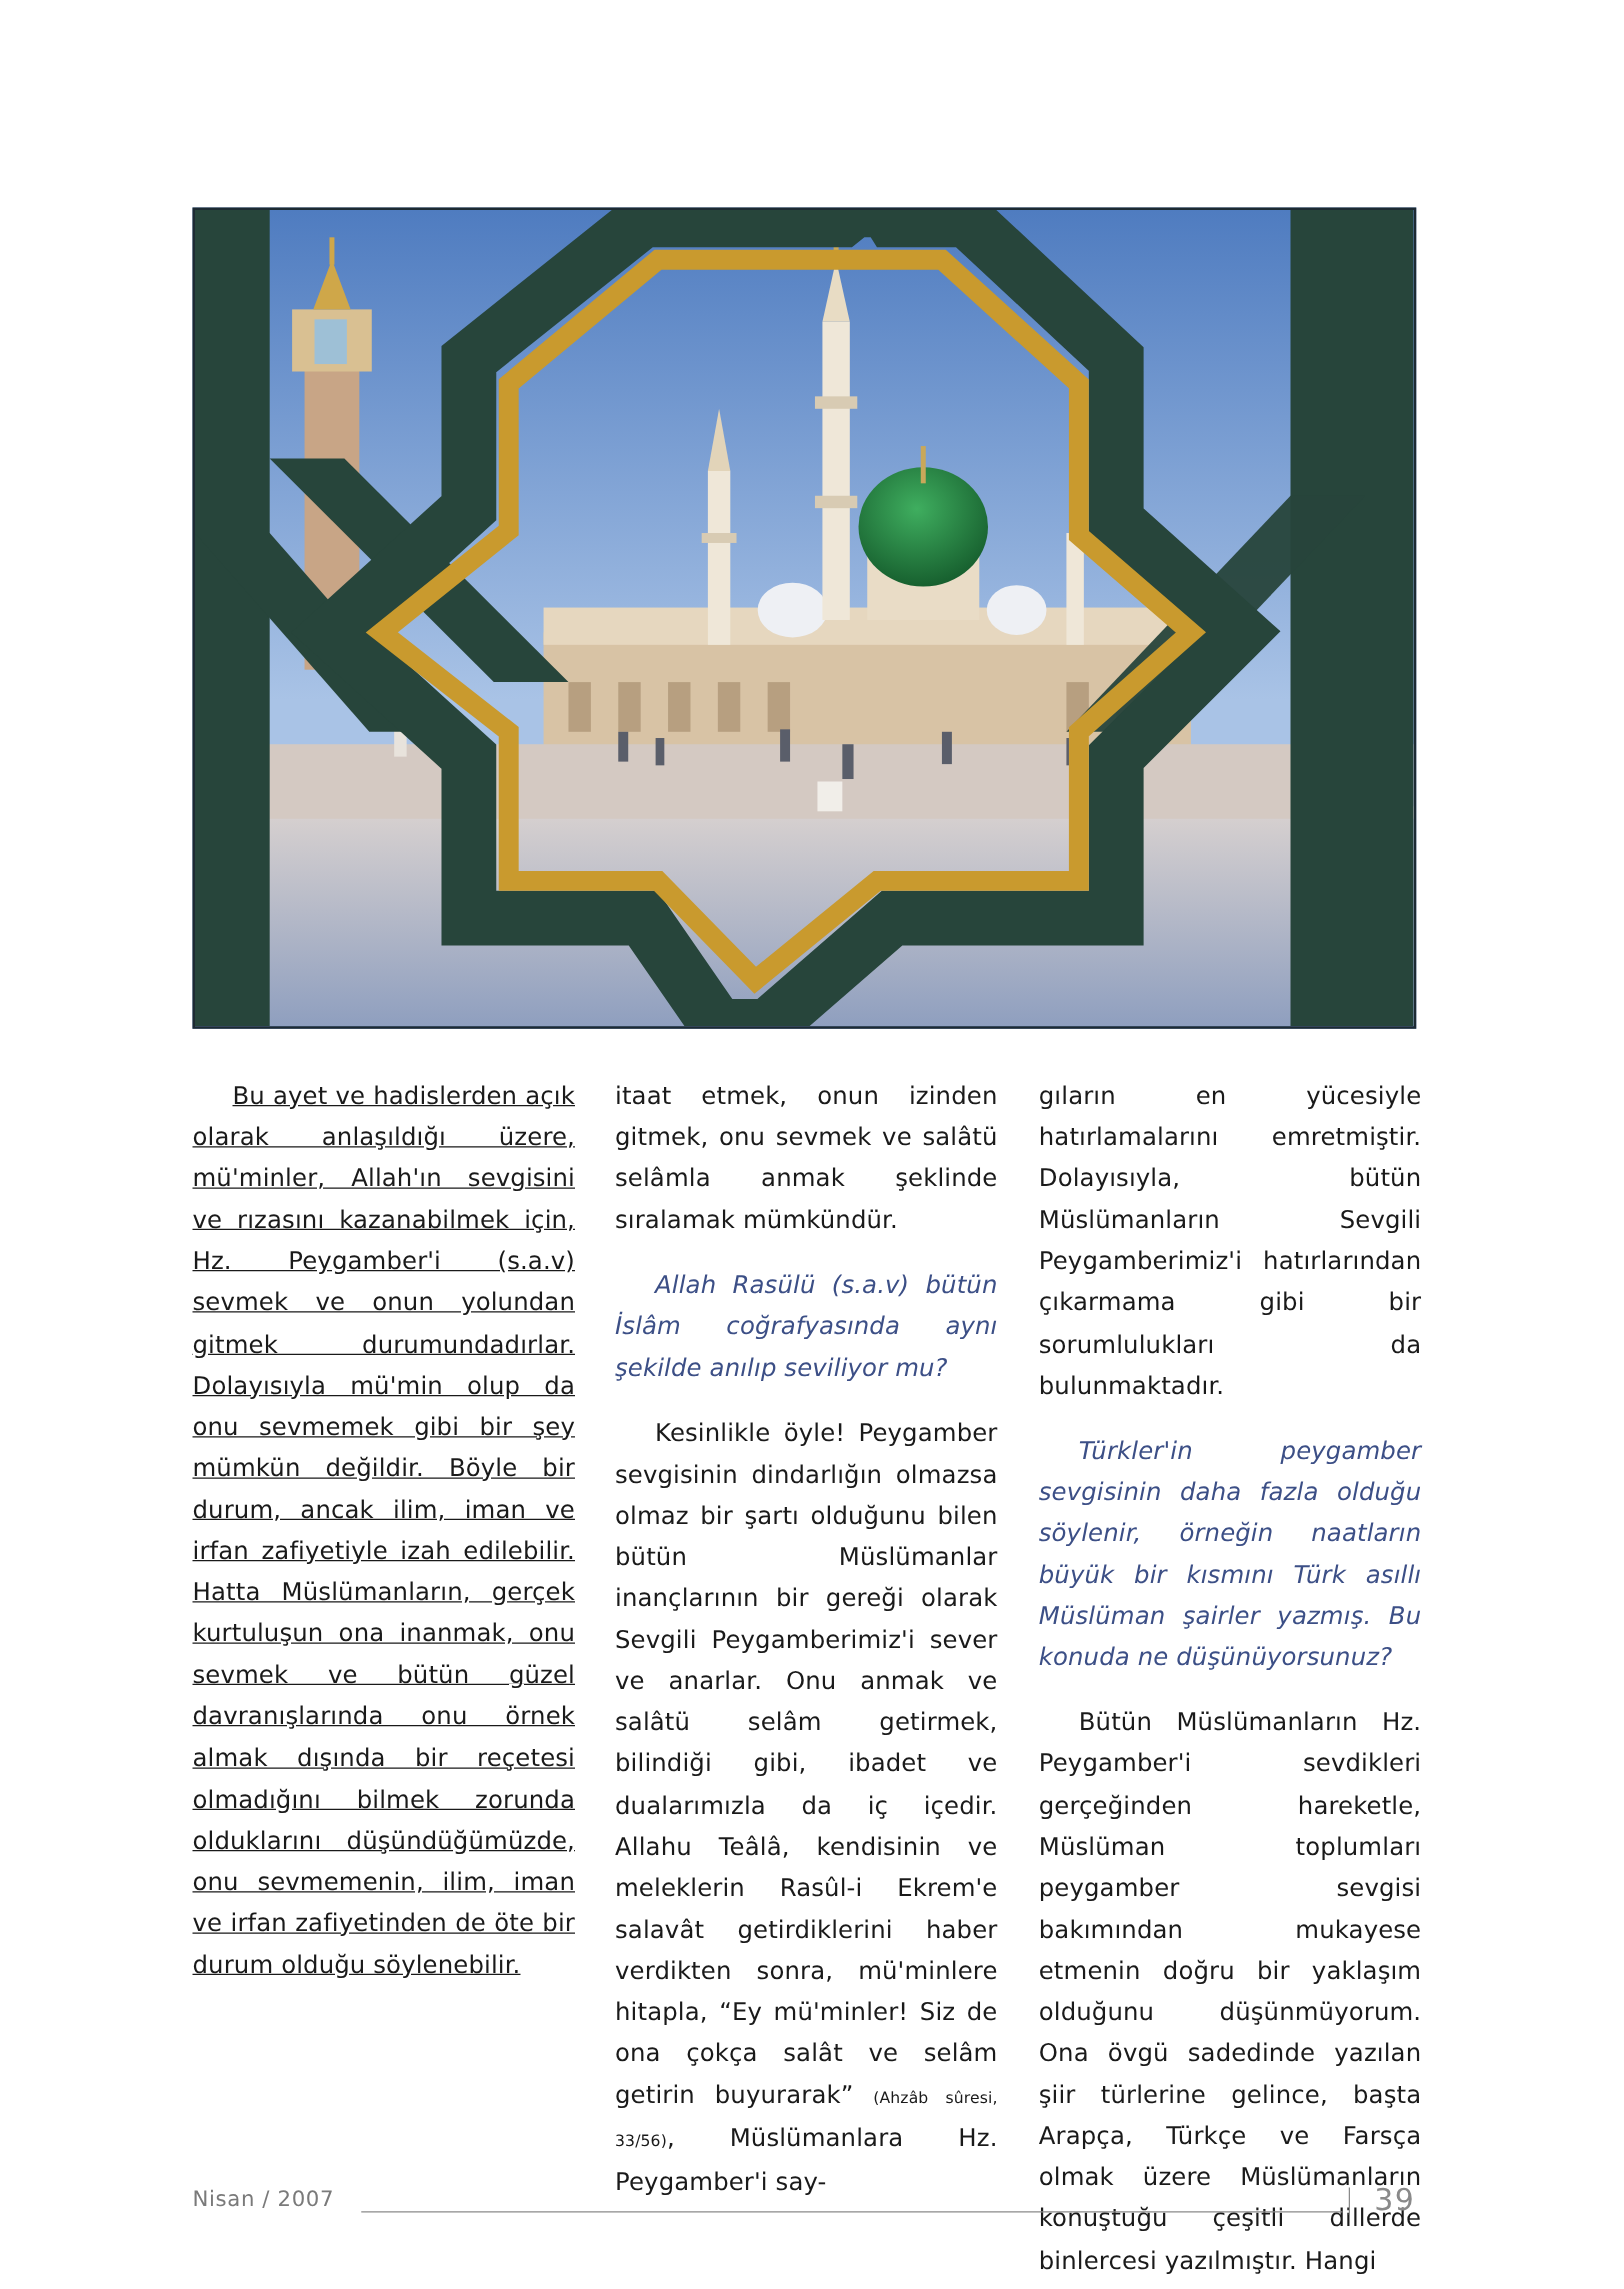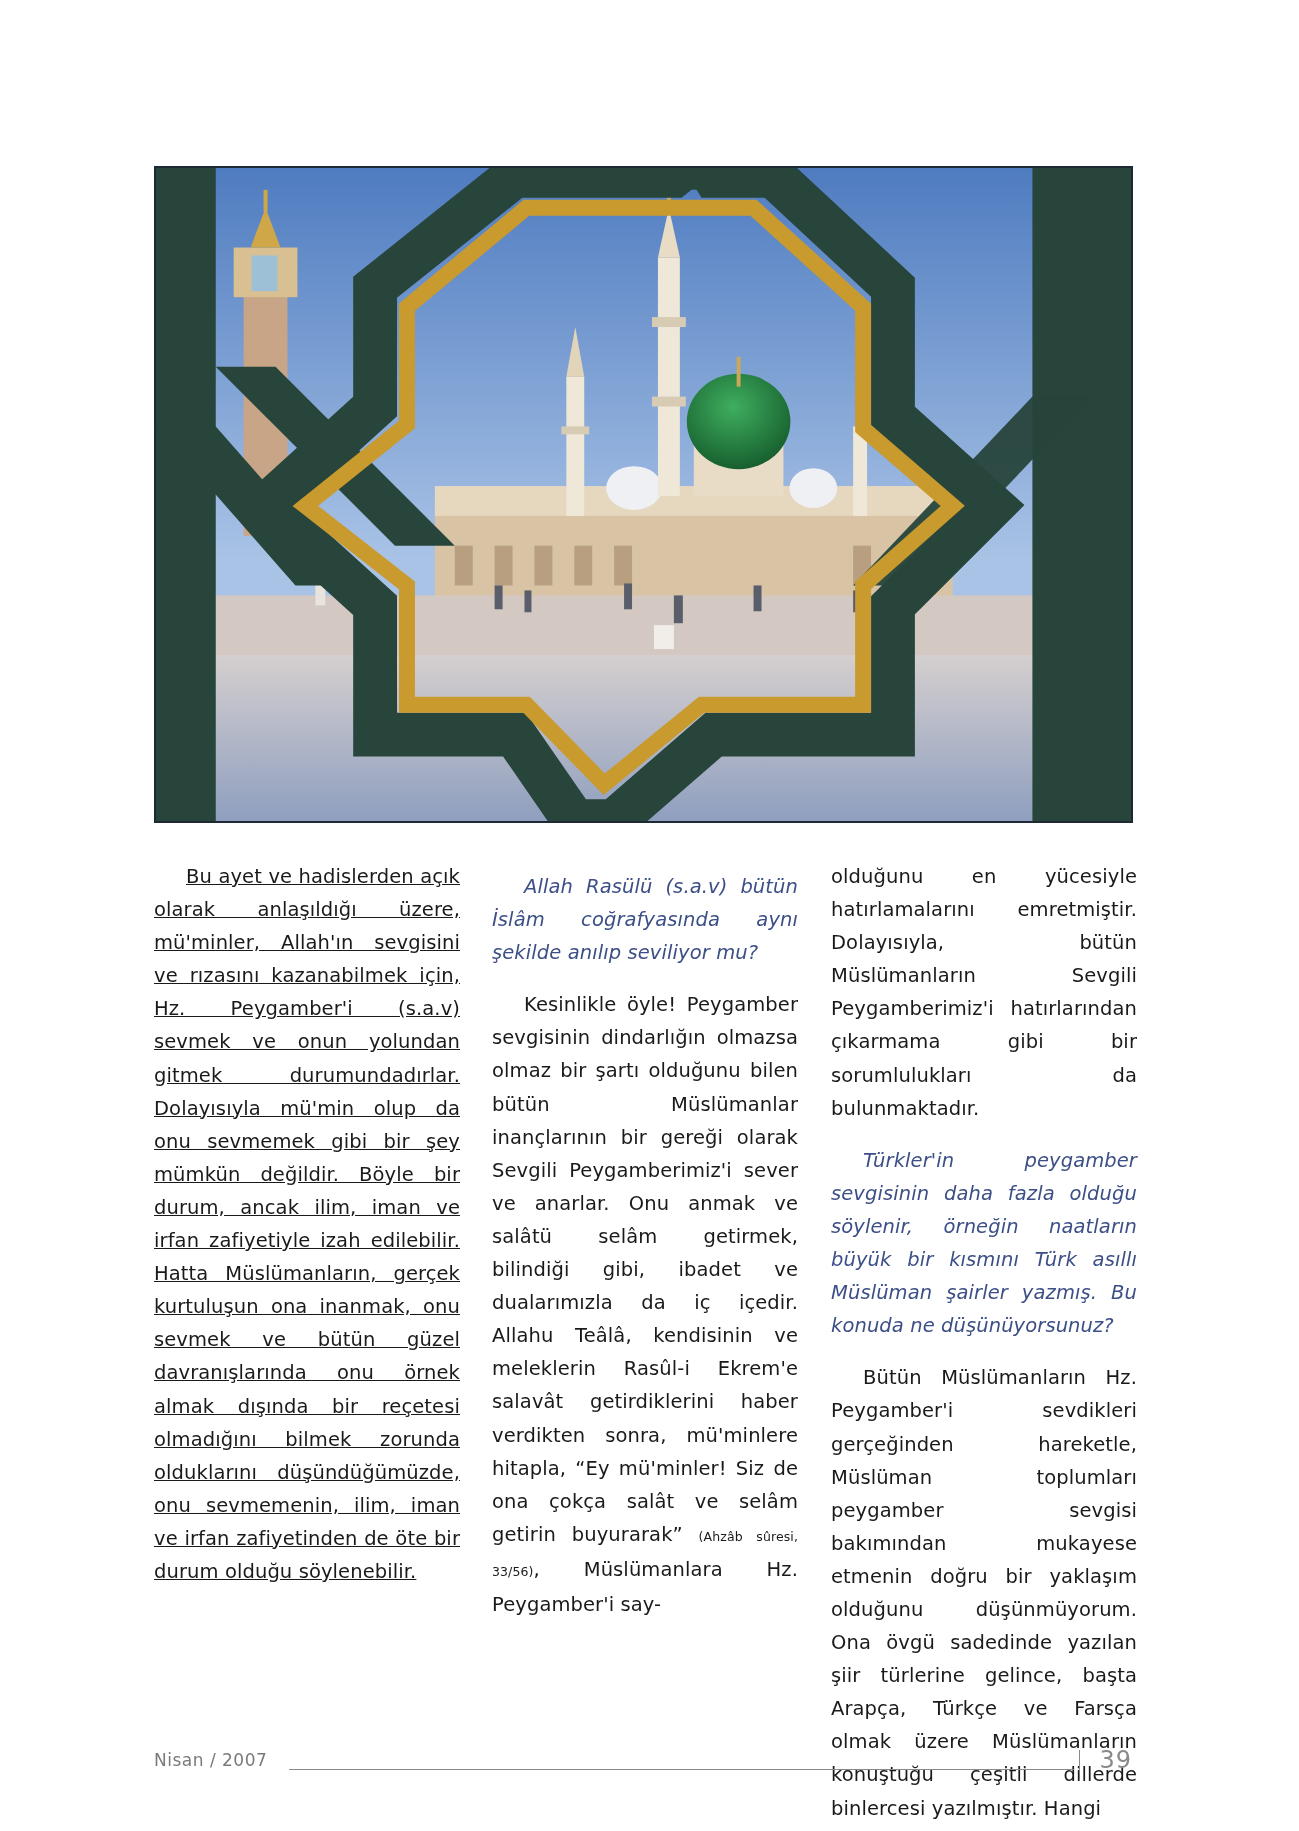--- a/index.html
+++ b/index.html
@@ -116,29 +116,30 @@
       <path d="M 372 40 L 600 40 L 710 140 L 710 262 L 800 340 L 710 420 L 710 540 L 548 540 L 450 620 L 372 540 L 252 540 L 252 420 L 150 340 L 252 258 L 252 140 Z" fill="none" stroke="#c99a2e" stroke-width="16" stroke-linejoin="miter"></path>
     </g>
   </svg>
 </div>
 
 <div class="col col1">
   <p>Bu ayet ve hadislerden açık olarak anlaşıldığı üzere, mü'minler, Allah'ın sevgisini ve rızasını kazanabilmek için, Hz. Peygamber'i (s.a.v) sevmek ve onun yolundan gitmek durumundadırlar. Dolayısıyla mü'min olup da onu sevmemek gibi bir şey mümkün değildir. Böyle bir durum, ancak ilim, iman ve irfan zafiyetiyle izah edilebilir. Hatta Müslümanların, gerçek kurtuluşun ona inanmak, onu sevmek ve bütün güzel davranışlarında onu örnek almak dışında bir reçetesi olmadığını bilmek zorunda olduklarını düşündüğümüzde, onu sevmemenin, ilim, iman ve irfan zafiyetinden de öte bir durum olduğu söylenebilir.</p>
 </div>
 
 <div class="col col2">
+  <p style="text-indent:0">itaat etmek, onun izinden gitmek, onu sevmek ve salâtü selâmla anmak şeklinde sıralamak mümkündür.</p>
   <p class="q">Allah Rasülü (s.a.v) bütün İslâm coğrafyasında aynı şekilde anılıp seviliyor mu?</p>
   <p>
     <span>Kesinlikle öyle! Peygamber sevgisinin dindarlığın olmazsa olmaz bir şartı olduğunu bilen bütün Müslümanlar inançlarının bir gereği olarak Sevgili Peygamberimiz'i sever ve anarlar. Onu anmak ve salâtü selâm getirmek, bilindiği gibi, ibadet ve dualarımızla da iç içedir. Allahu Teâlâ, kendisinin ve meleklerin Rasûl-i Ekrem'e salavât getirdiklerini haber verdikten sonra, mü'minlere hitapla, “Ey mü'minler! Siz de ona çokça salât ve selâm getirin buyurarak”</span>
     <span class="small">(Ahzâb sûresi, 33/56)</span><span>, Müslümanlara Hz. Peygamber'i say-</span>
   </p>
 </div>
 
 <div class="col col3">
-  <p style="text-indent:0">olduğunu en yücesiyle hatırlamalarını emretmiştir. Dolayısıyla, bütün Müslümanların Sevgili Peygamberimiz'i hatırlarından çıkarmama gibi bir sorumlulukları da bulunmaktadır.</p>
+  <p style="text-indent:0">gıların en yücesiyle hatırlamalarını emretmiştir. Dolayısıyla, bütün Müslümanların Sevgili Peygamberimiz'i hatırlarından çıkarmama gibi bir sorumlulukları da bulunmaktadır.</p>
   <p class="q">Türkler'in peygamber sevgisinin daha fazla olduğu söylenir, örneğin naatların büyük bir kısmını Türk asıllı Müslüman şairler yazmış. Bu konuda ne düşünüyorsunuz?</p>
   <p>Bütün Müslümanların Hz. Peygamber'i sevdikleri gerçeğinden hareketle, Müslüman toplumları peygamber sevgisi bakımından mukayese etmenin doğru bir yaklaşım olduğunu düşünmüyorum. Ona övgü sadedinde yazılan şiir türlerine gelince, başta Arapça, Türkçe ve Farsça olmak üzere Müslümanların konuştuğu çeşitli dillerde binlercesi yazılmıştır. Hangi</p>
 </div>
 
 <div class="footer">
   <span class="issue">Nisan / 2007</span>
   <div class="rule"></div>
   <div class="tick"></div>
   <span class="pnum">39</span>
 </div>

